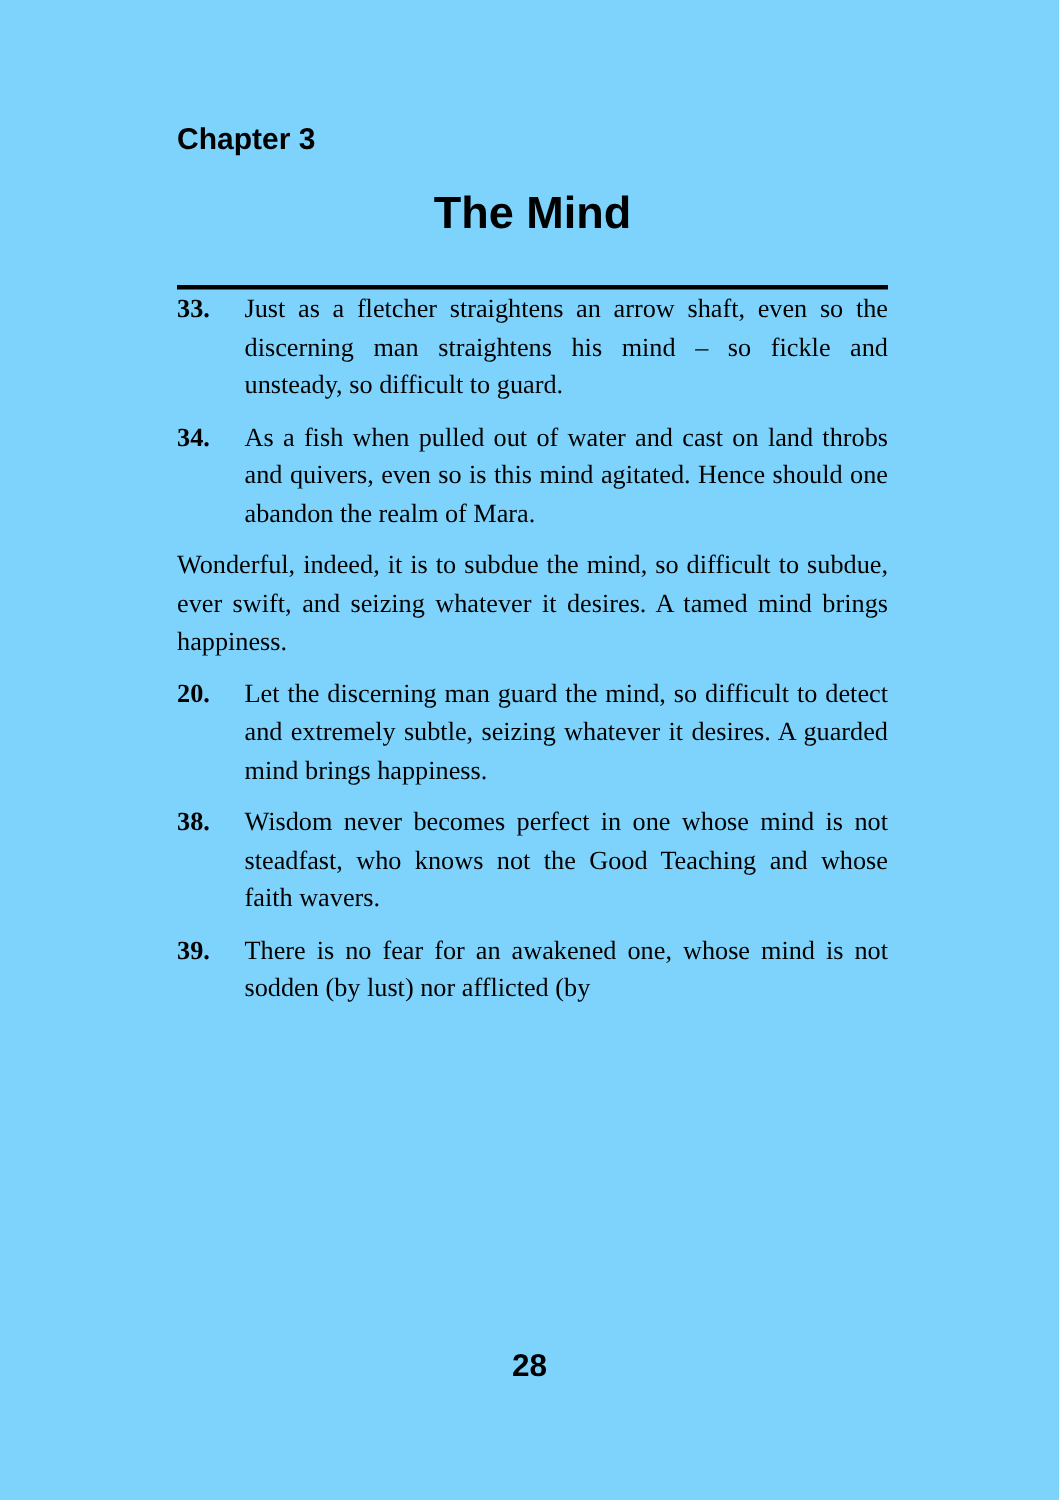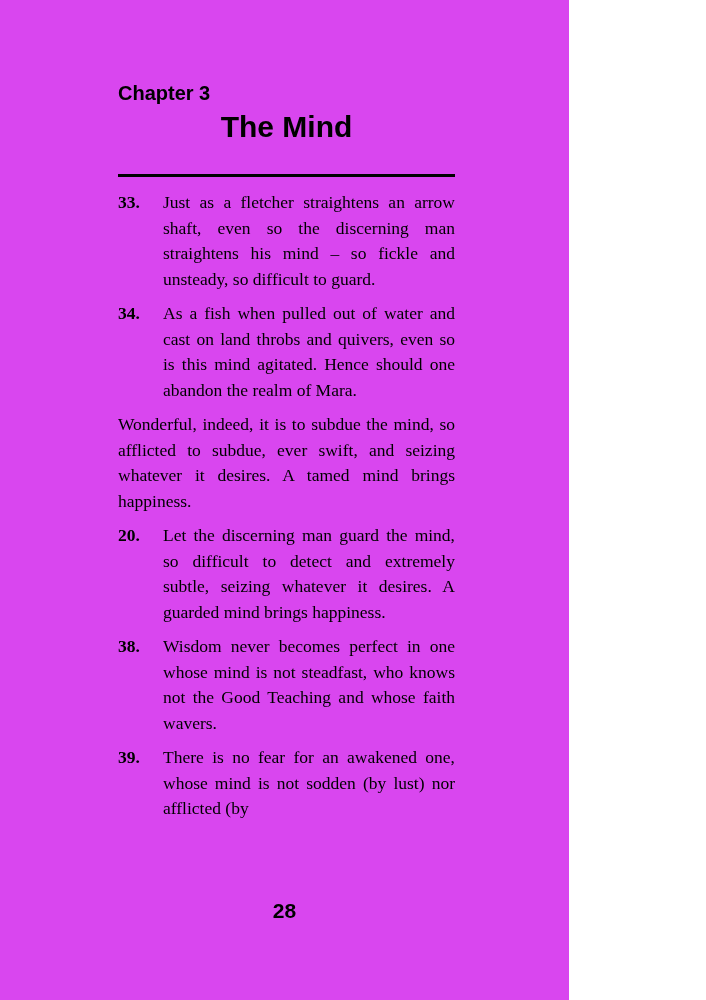--- a/index.html
+++ b/index.html
@@ -2,52 +2,51 @@
 <html><head>
 <meta charset="utf-8">
 <style>
   html, body {
     margin: 0;
     padding: 0;
     background: #ffffff;
   }
   .book-page {
     position: relative;
-    width: 569px;
+    width: 706px;
     height: 1000px;
-    background: #d946ef;
+    background: #7dd3fc;
     color: #000000;
     overflow: hidden;
     box-sizing: border-box;
     padding: 80px 114px 0 118px;
     font-family: "Liberation Serif", serif;
   }
   .chapter-label {
     font-family: "Liberation Sans", sans-serif;
     font-weight: bold;
     font-size: 20px;
     line-height: 26px;
     text-align: left;
   }
   .page-title {
     font-family: "Liberation Sans", sans-serif;
     font-weight: bold;
     font-size: 30px;
     line-height: 34px;
     text-align: center;
-    margin-top: 4px;
+    margin-top: 20px;
   }
   .header-rule {
     height: 3px;
     background: #000000;
     margin-top: 30px;
     border: none;
   }
   .verse-list {
-    margin-top: 13px;
   }
   .verse {
     display: flex;
     margin-bottom: 9px;
     font-size: 17.5px;
     line-height: 25.5px;
   }
   .verse-num {
     width: 45px;
     flex-shrink: 0;
@@ -84,21 +83,21 @@
     <div class="verse-num">33.</div>
     <div class="verse-text">Just as a fletcher straightens an arrow shaft, even so the discerning man straightens his mind – so fickle and unsteady, so difficult to guard.</div>
   </div>
 
   <div class="verse">
     <div class="verse-num">34.</div>
     <div class="verse-text">As a fish when pulled out of water and cast on land throbs and quivers, even so is this mind agi­tated. Hence should one abandon the realm of Mara.</div>
   </div>
 
   <div class="verse">
-    <div class="verse-text">Wonderful, indeed, it is to subdue the mind, so afflicted to subdue, ever swift, and seizing what­ever it desires. A tamed mind brings happiness.</div>
+    <div class="verse-text">Wonderful, indeed, it is to subdue the mind, so difficult to subdue, ever swift, and seizing what­ever it desires. A tamed mind brings happiness.</div>
   </div>
 
   <div class="verse">
     <div class="verse-num">20.</div>
     <div class="verse-text">Let the discerning man guard the mind, so difficult to detect and extremely subtle, seizing whatever it desires. A guarded mind brings happiness.</div>
   </div>
 
 
   <div class="verse">
     <div class="verse-num">38.</div>

